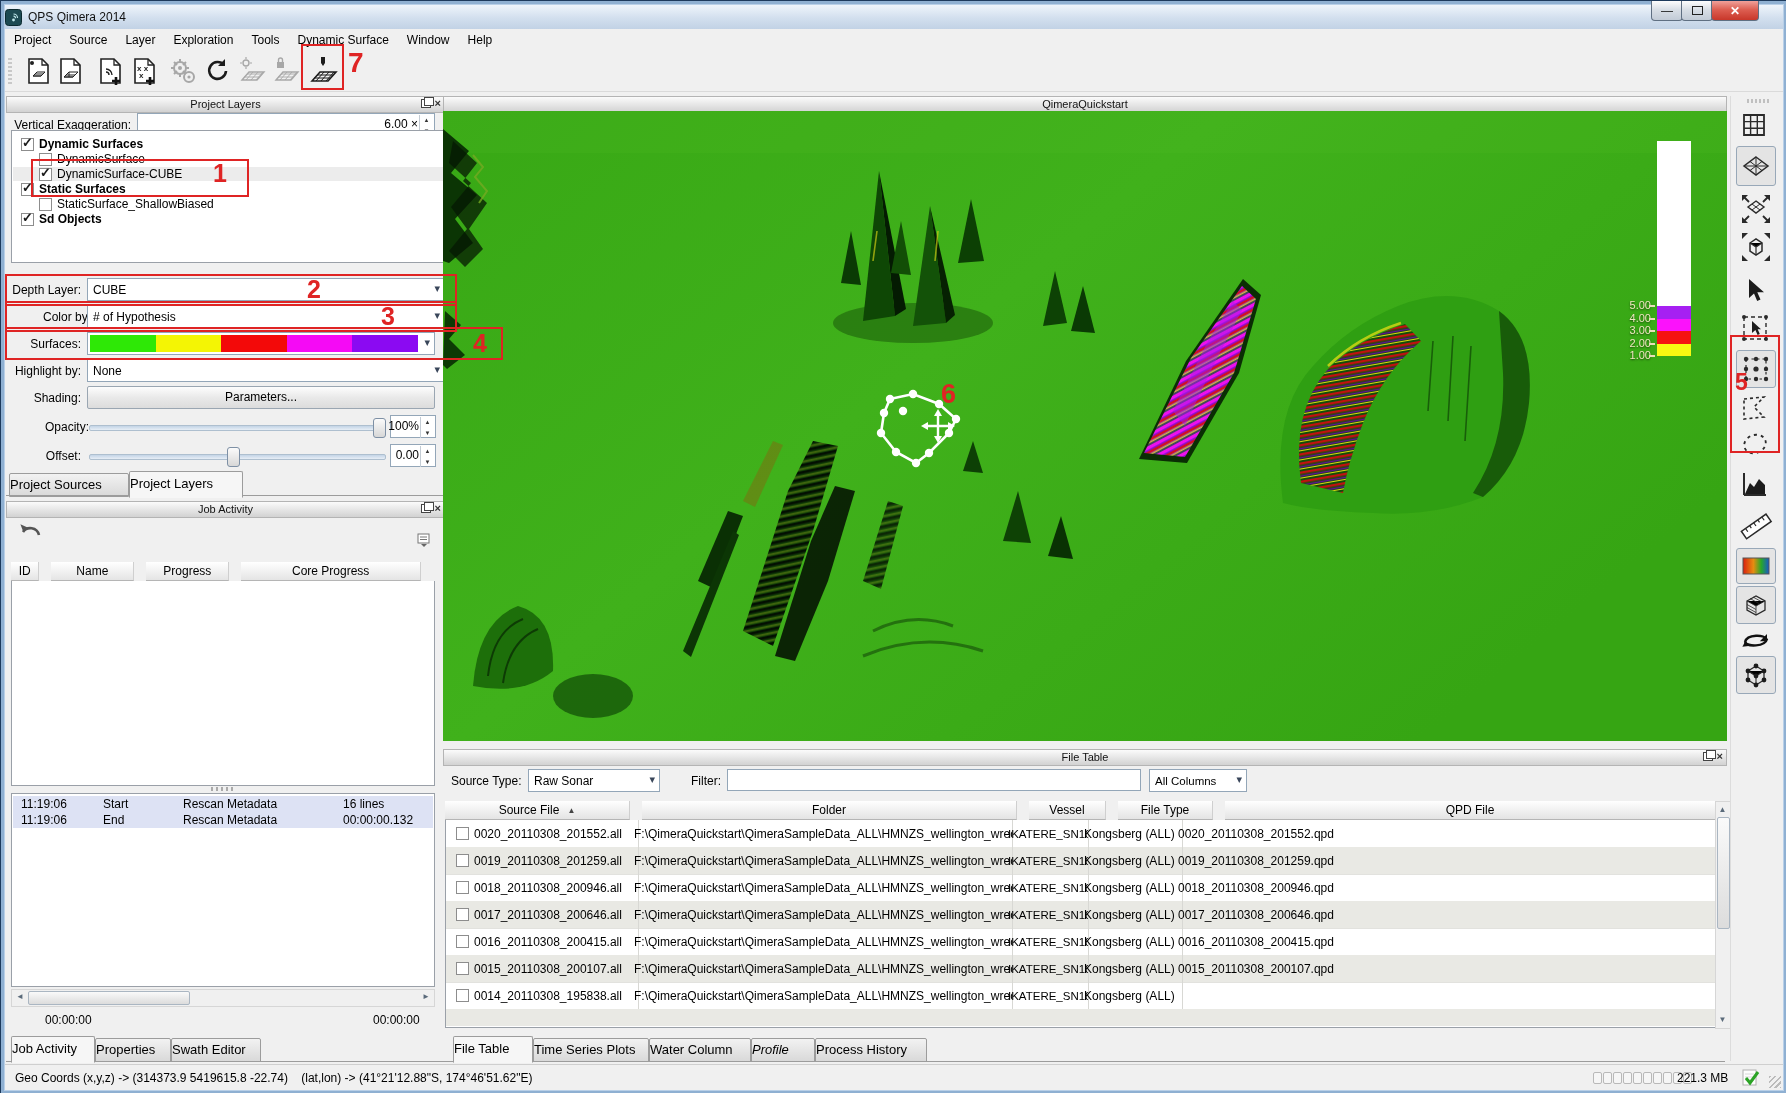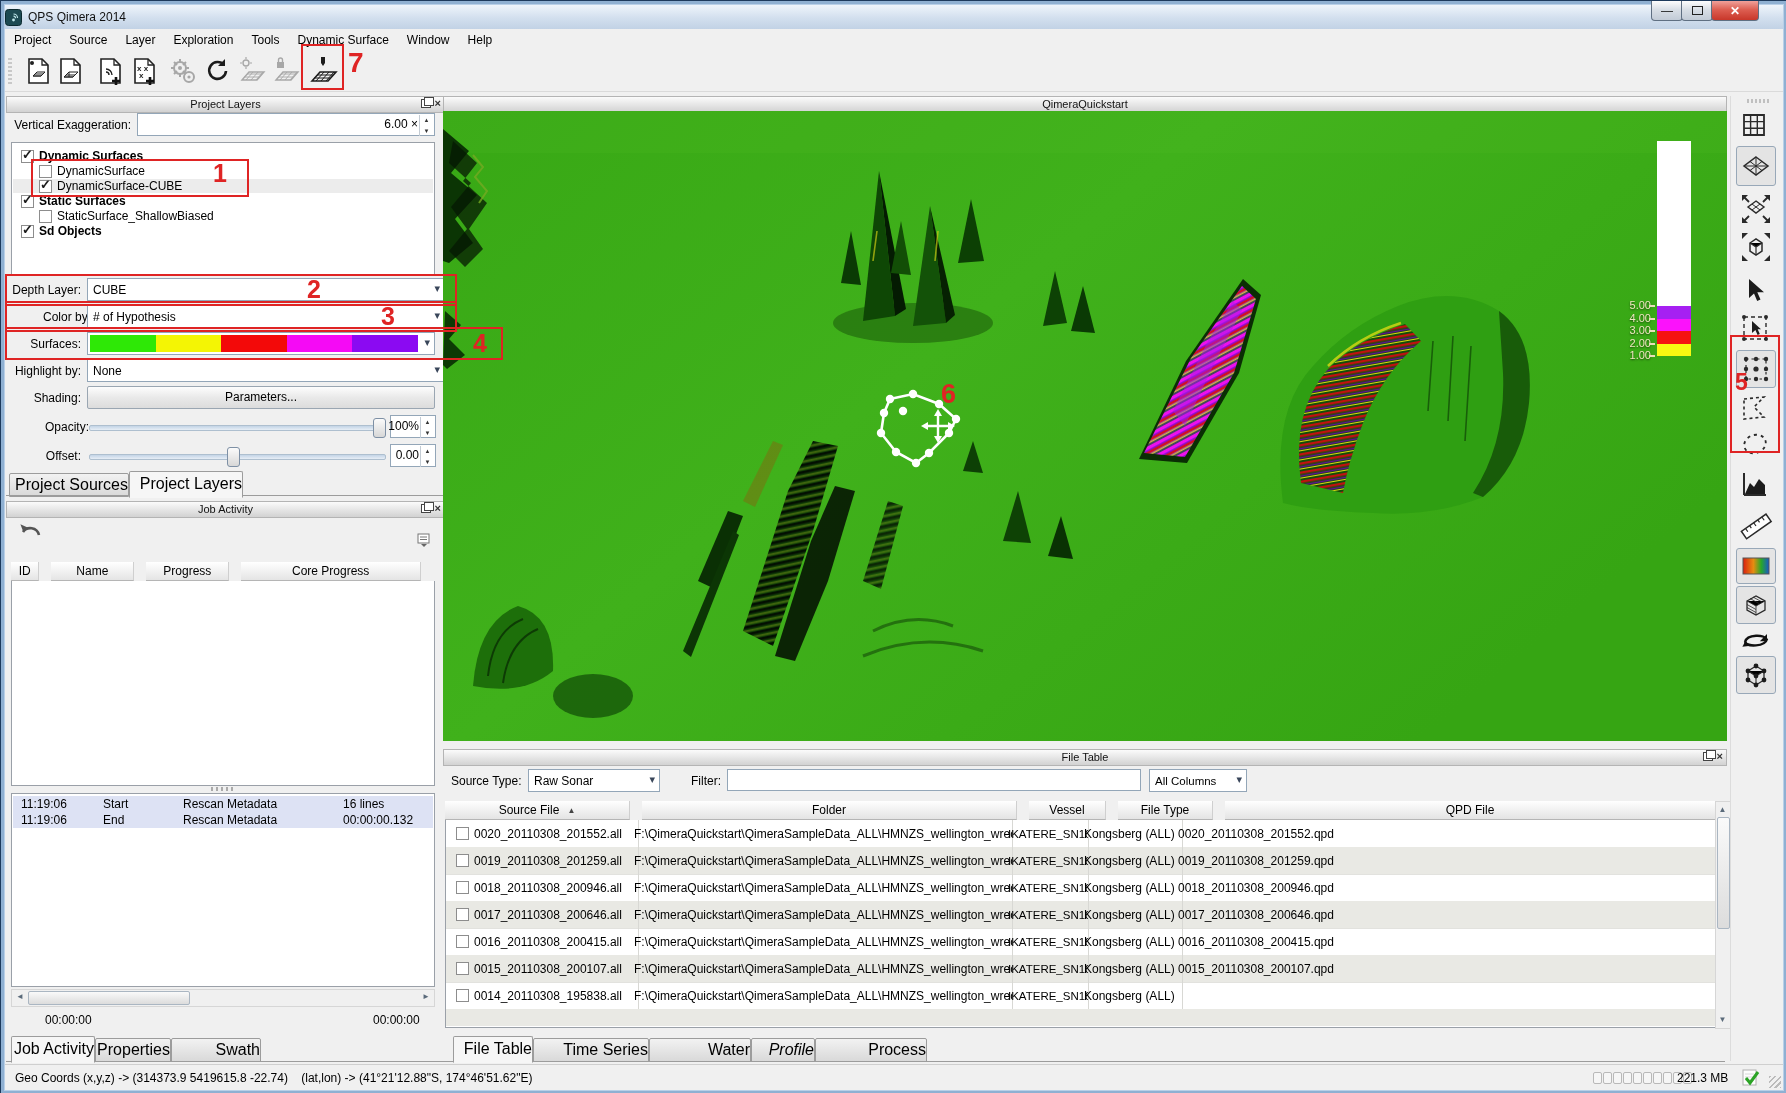--- a/index.html
+++ b/index.html
@@ -38,21 +38,21 @@
   .spin{position:absolute;height:21px;background:#fff;border:1px solid #93a6b8;}
   .spin .val{position:absolute;right:16px;top:3px;}
   .spin .arrows{position:absolute;right:1px;top:1px;width:13px;height:17px;border-left:1px solid #c4ccd4;
         display:flex;flex-direction:column;align-items:center;justify-content:space-between;font-size:6px;color:#333;padding:2px 0;}
   .slidertrack{position:absolute;height:4px;border-radius:2px;background:linear-gradient(#c3d4e6,#e7eef6);border:1px solid #aebfcf;}
   .sliderthumb{position:absolute;width:11px;height:18px;border-radius:3px;background:linear-gradient(#fbfbfb,#d7d7d7);border:1px solid #7e90a5;}
   .cb{width:11px;height:11px;border:1px solid #8d8d8d;background:#fff;display:inline-block;position:relative;flex:none;}
   .cb.checked::after{content:"✓";position:absolute;left:0px;top:-4px;font-size:13px;font-weight:bold;color:#1c1c1c;}
   .treerow{position:absolute;left:1px;right:1px;height:14px;display:flex;align-items:center;gap:5px;}
   .tab{position:absolute;height:22px;background:linear-gradient(#f2f2f2,#d9d9d9);border:1px solid #9c9c9c;
-       border-radius:2px 2px 0 0;text-align:right;line-height:21px;font-size:16px;}
+       border-radius:2px 2px 0 0;text-align:left;line-height:21px;font-size:13px;}
   .tab.active{background:#f6f6f6;height:25px;z-index:3;line-height:24px;border-bottom:1px solid #f6f6f6;}
   .tabline{position:absolute;height:1px;background:#9c9c9c;z-index:2;}
   .th{background:linear-gradient(#ffffff,#e4e4e4);border-right:1px solid #cfcfcf;border-bottom:1px solid #b5b5b5;
       display:flex;align-items:center;justify-content:center;font-size:12px;}
   .whitebox{position:absolute;background:#fff;border:1px solid #9aa0a8;}
   .scrollbar{position:absolute;background:#f0f0f0;border:1px solid #d6d6d6;}
   .sb-arrow{position:absolute;color:#5a6a7a;font-size:8px;line-height:14px;text-align:center;}
   .sb-thumb{position:absolute;background:linear-gradient(#fafafa,#dcdcdc);border:1px solid #aab6c2;border-radius:2px;}
   
   .annbox{position:absolute;border:2px solid #df2424;z-index:50;}
@@ -189,21 +189,21 @@
 
   <div class="label-r" style="left:8px;top:117px;width:122px;">Vertical Exaggeration:</div>
   <div class="spin" style="left:136px;top:112px;width:296px;">
     <span class="val">6.00 ×</span>
     <span class="arrows">
         <span>▲</span>
         <span>▼</span>
       </span>
   </div>
 
-  <div class="whitebox" style="left:10px;top:141px;width:422px;height:131px;">
+  <div class="whitebox" style="left:10px;top:129px;width:422px;height:131px;padding-left:17px;">
     <div class="treerow" style="top:6px;padding-left:8px;font-weight:bold;">
       <span class="cb checked"></span>
         <span>Dynamic Surfaces</span>
     </div>
     <div class="treerow" style="top:21px;padding-left:26px;">
       <span class="cb"></span>
         <span>DynamicSurface</span>
     </div>
     <div class="treerow" style="top:36px;padding-left:26px;background:#ececec;">
       <span class="cb checked"></span>

